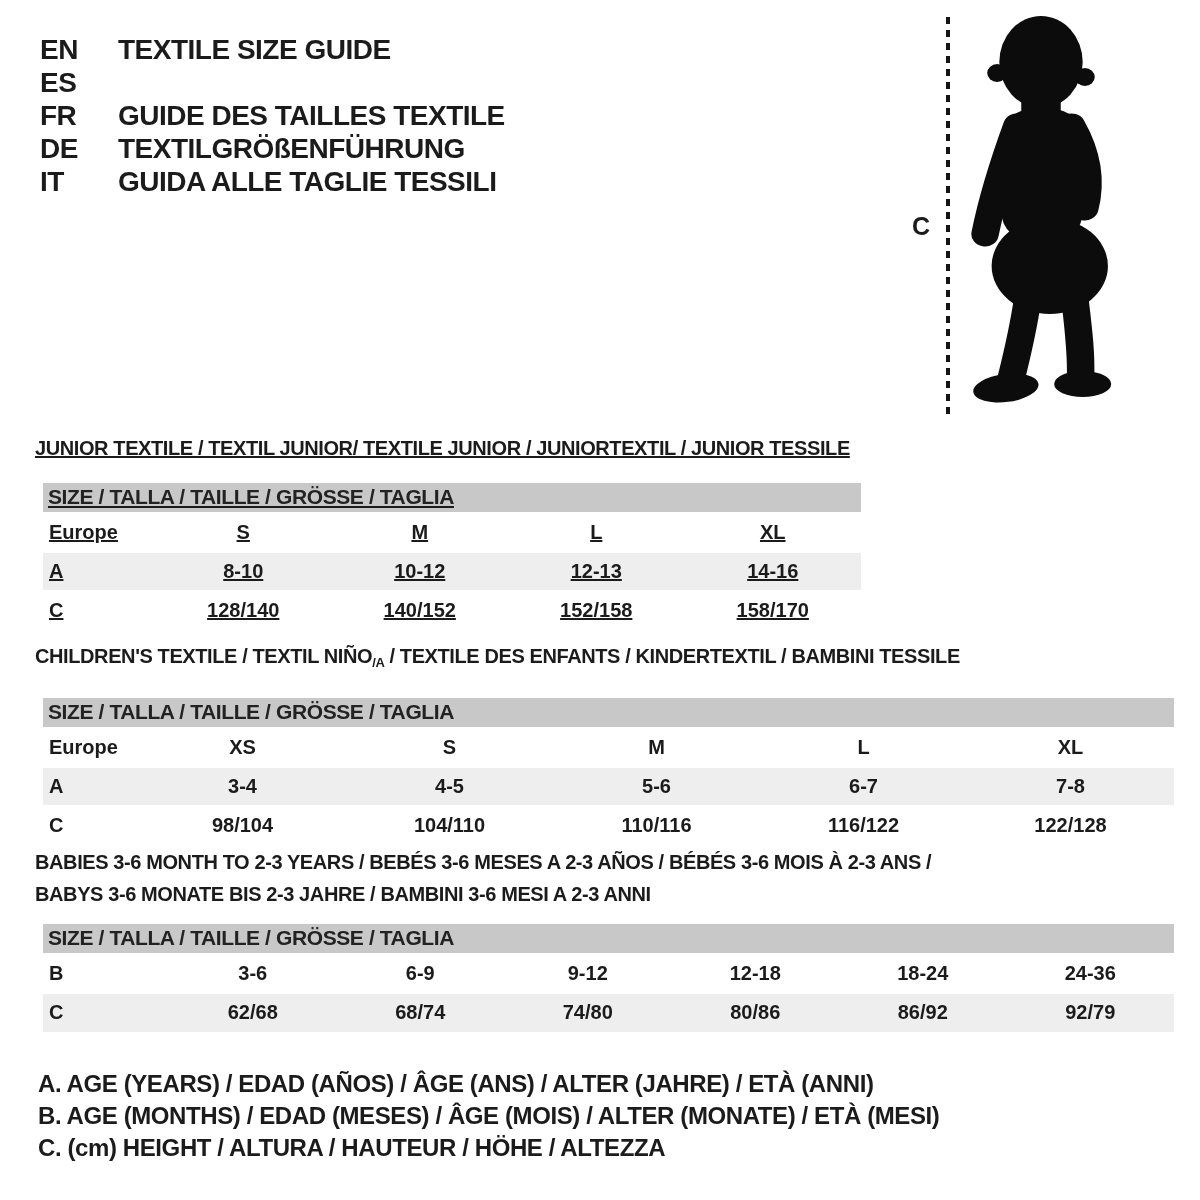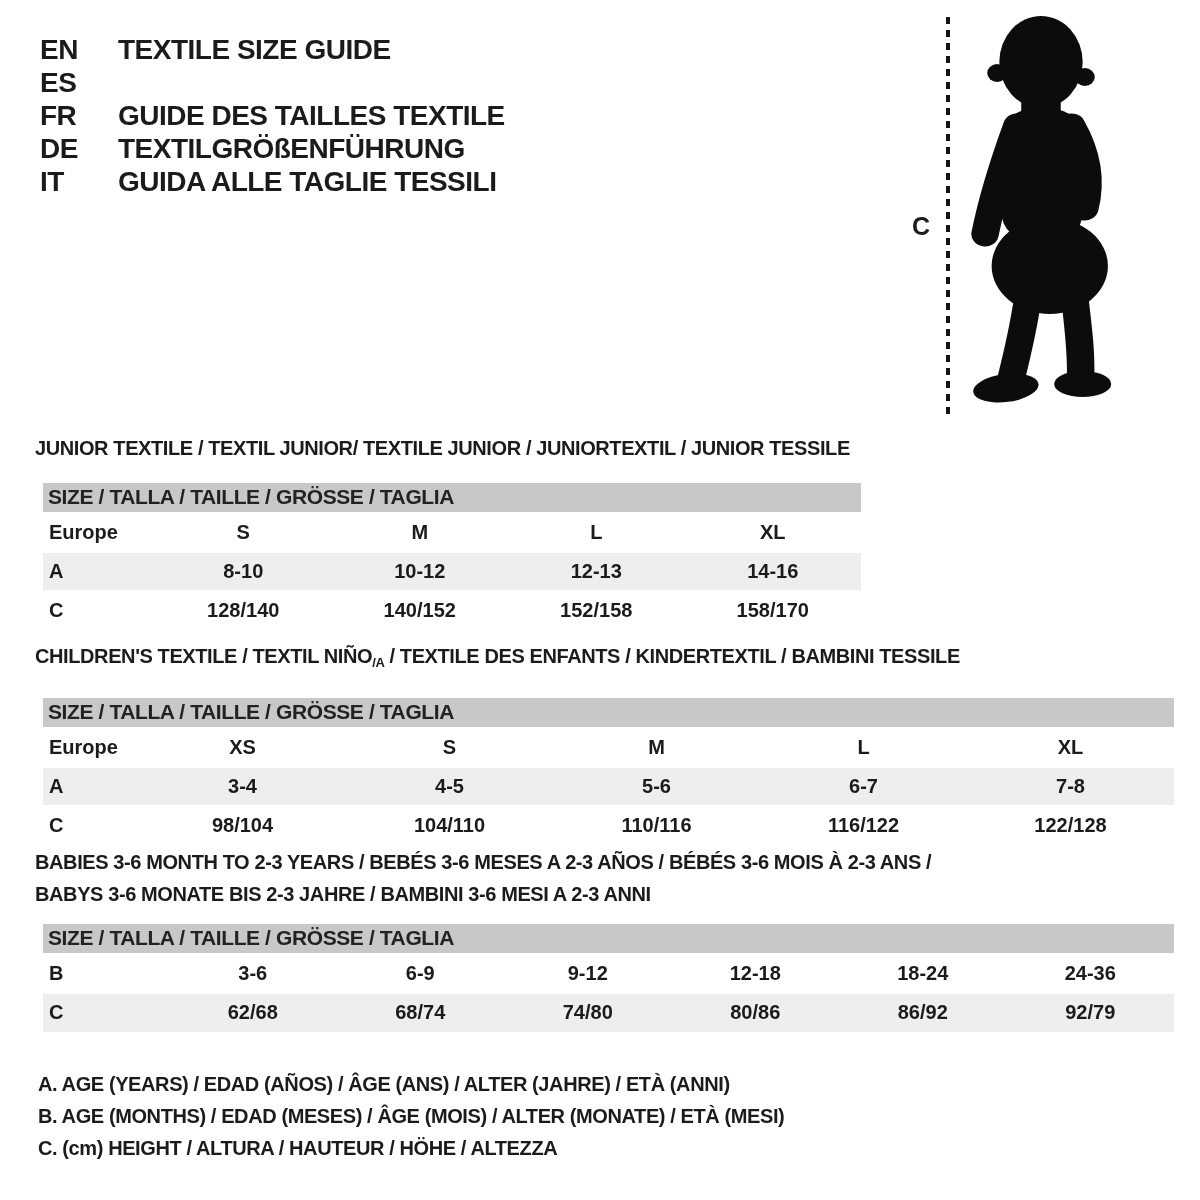--- a/index.html
+++ b/index.html
@@ -20,21 +20,21 @@
   .lang-title{white-space:nowrap;}
 
   
   .measure-line{position:absolute;left:946px;top:17px;width:4px;height:398px;
     background:repeating-linear-gradient(to bottom,#141414 0 7px,transparent 7px 13px);}
   .measure-label{position:absolute;left:912px;top:212px;font-size:25px;}
   .toddler-svg{position:absolute;left:962px;top:16px;width:192px;height:400px;}
 
   
   section{position:absolute;}
-  .sec-0{left:35px;top:437px;width:818px;}
+  .sec-0{left:35px;top:437px;width:818px;text-decoration:underline;}
   .sec-1{left:35px;top:645px;width:1131px;}
   .sec-2{left:35px;top:846px;width:1131px;}
   .sec-title{font-size:20px;line-height:22px;margin:0 0 24px 0;letter-spacing:-0.4px;
              font-weight:700;white-space:nowrap;}
   .sec-2 .sec-title{line-height:32px;margin-bottom:14px;}
   .sec-title .sub{font-size:13px;vertical-align:-4px;}
 
   table.size-table{width:100%;border-collapse:collapse;table-layout:fixed;margin-left:8px;}
   .sec-0 .col-label{width:112px;}
   .sec-1 .col-label{width:96px;}
@@ -42,21 +42,21 @@
   th.bar{background:var(--bar-bg);text-align:left;height:30px;padding:0 0 0 5px;
          font-size:21px;letter-spacing:-0.4px;color:#222;border-bottom:3px solid #fff;
          font-weight:700;white-space:nowrap;}
   td{height:39px;text-align:center;font-size:20px;font-weight:700;
      border-top:2px solid #fff;border-bottom:1px solid #fff;}
   td.row-label{text-align:left;padding-left:6px;}
   tr.shaded td{background:var(--shade);}
 
   
   .notes{position:absolute;left:38px;top:1068px;}
-  .note-line{font-size:20px;line-height:32px;letter-spacing:-0.4px;white-space:nowrap;}
+  .note-line{font-size:24px;line-height:32px;letter-spacing:-0.4px;white-space:nowrap;}
 </style>
 </head>
 <body>
 
 <div class="page">
 
   <div class="lang-header">
     <div class="lang-line">
       <span class="lang-code">EN</span>
       <span class="lang-title">TEXTILE SIZE GUIDE</span>

